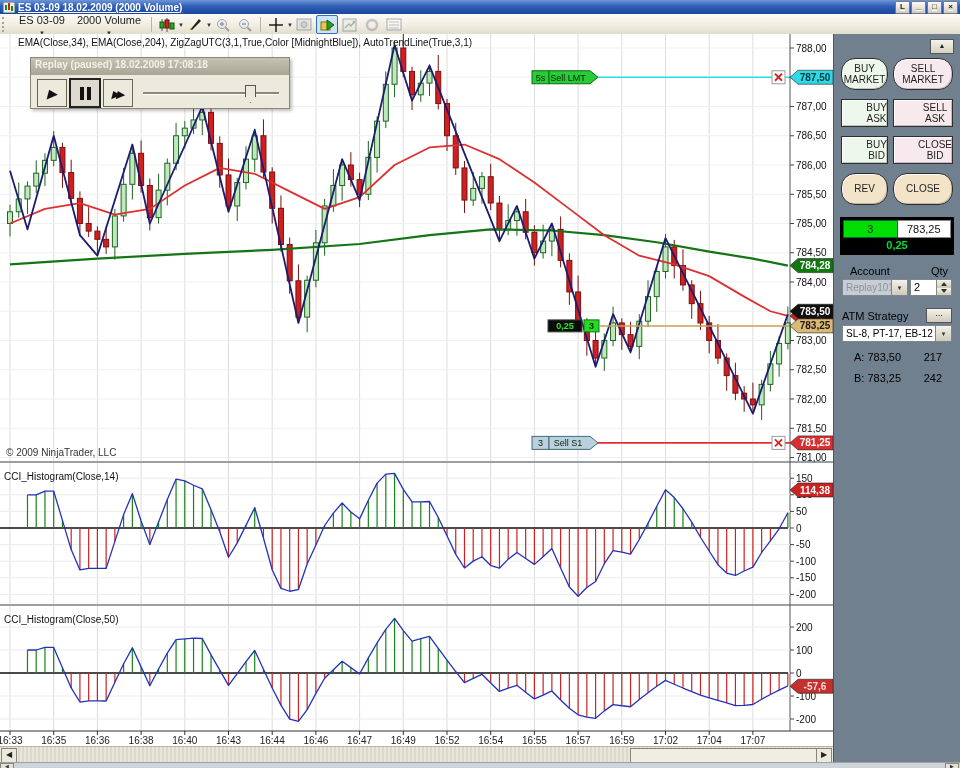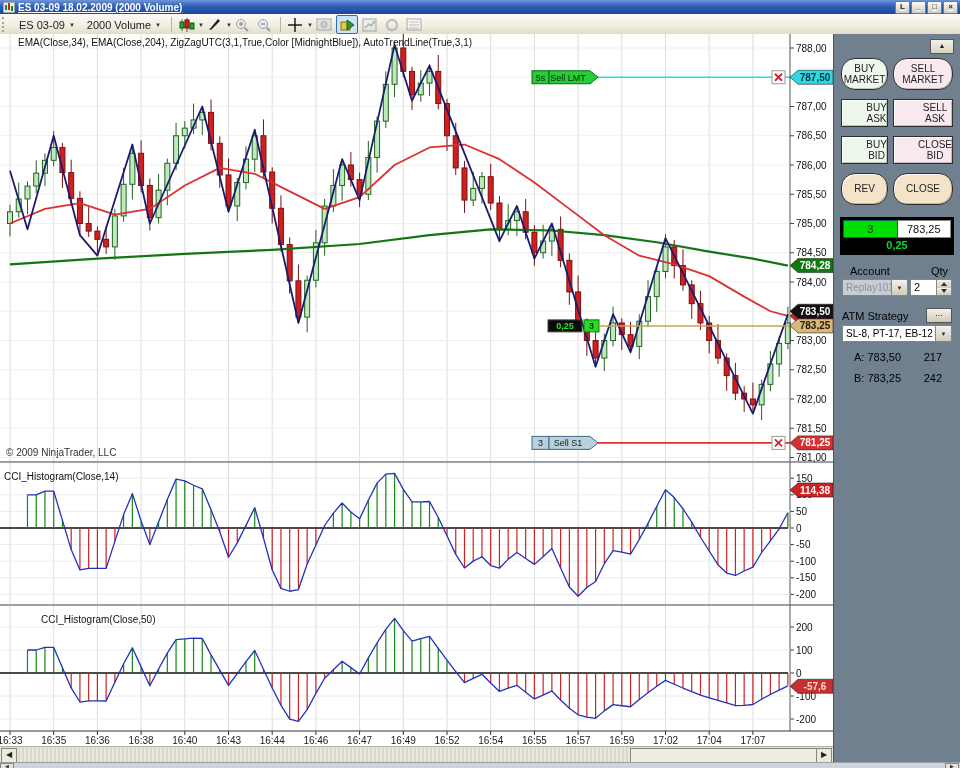--- a/index.html
+++ b/index.html
@@ -11,21 +11,21 @@
     display:flex;align-items:center;color:#fff;font-size:10px;font-weight:bold;padding:0 2px;box-sizing:border-box;text-decoration:underline;}
   .titlebar .app-icon{width:12px;height:11px;margin:0 3px 0 1px;display:inline-block;}
   .winbtns{margin-left:auto;display:flex;gap:1px;}
   .wbtn{width:13px;height:11px;background:linear-gradient(180deg,#fdfcf8,#cfcabb);
     border:1px solid #7a7a7a;font-size:8px;font-weight:bold;color:#222;line-height:10px;text-align:center;border-radius:1px;}
   
   .toolbar{position:absolute;left:0;top:14px;width:960px;height:21px;
     background:linear-gradient(180deg,#fcfbf7 0%,#efecdf 60%,#dfdbc9 100%);
     border-bottom:1px solid #b8b4a4;display:flex;align-items:center;font-size:11px;color:#222;}
   .grip{width:5px;height:15px;margin:0 4px 0 2px;border-left:2px dotted #a8a494;}
-  .tb-drop{display:flex;align-items:center;gap:4px;padding:2px 6px;cursor:default;}
+  .tb-drop{display:flex;align-items:center;gap:4px;padding:2px 6px;cursor:default;flex-direction:column;}
   .tb-caret{font-size:6px;color:#333;}
   .tb-sep{width:1px;height:15px;background:#b8b4a4;margin:0 4px;}
   .tb-icon{width:20px;height:17px;display:flex;align-items:center;justify-content:center;margin:0 1px;border-radius:2px;}
   .tb-icon.selected{background:#cde4f7;border:1px solid #316ac5;}
   .tb-icon.dim{opacity:.45;}
   
   #chart-wrap{position:absolute;left:0;top:34px;width:833px;height:712px;background:#fff;}
   #chart-svg{position:absolute;left:0;top:0;}
   svg text{font-family:"Liberation Sans",sans-serif;}
   .ovl{position:absolute;font-size:10px;color:#111;white-space:nowrap;}
@@ -772,22 +772,43 @@
           <text x="665.5" y="710" font-size="10px" text-anchor="middle" fill="#222">17:02</text>
           <line x1="709.2" y1="697" x2="709.2" y2="701" stroke="#333"></line>
           <text x="709.2" y="710" font-size="10px" text-anchor="middle" fill="#222">17:04</text>
           <line x1="752.9000000000001" y1="697" x2="752.9000000000001" y2="701" stroke="#333"></line>
           <text x="752.9000000000001" y="710" font-size="10px" text-anchor="middle" fill="#222">17:07</text>
         </g>
       </svg>
     <div class="ovl" style="left:6px;top:3px;padding-left:12px;">EMA(Close,34), EMA(Close,204), ZigZagUTC(3,1,True,Color [MidnightBlue]), AutoTrendLine(True,3,1)</div>
     <div class="ovl" style="left:6px;top:413px;color:#333;">© 2009 NinjaTrader, LLC</div>
     <div class="ovl" style="left:4px;top:437px;">CCI_Histogram(Close,14)</div>
-    <div class="ovl" style="left:4px;top:580px;margin-left:37px;">CCI_Histogram(Close,50)</div>
+    <div class="ovl" style="left:4px;top:580px;">CCI_Histogram(Close,50)</div>
 
+    <div class="replay">
+      <div class="replay-title">Replay (paused) 18.02.2009 17:08:18</div>
+      <div class="replay-body">
+        <span class="rbtn">
+            <i class="icon-play"></i>
+          </span>
+        <span class="rbtn pressed">
+            <span class="icon-pause">
+              <i></i>
+              <i></i>
+            </span>
+          </span>
+        <span class="rbtn">
+            <i class="icon-ff"></i>
+          </span>
+        <span class="rslider">
+          <span class="track"></span>
+          <span class="thumb" id="replay-thumb" style="left: 102px;"></span>
+        </span>
+      </div>
+    </div>
 
     <div class="hscroll" style="top:712px;position:absolute;left:0;">
       <span class="arrow" style="left:1px;">◀</span>
       <span class="thumb"></span>
       <span class="arrow" style="right:1px;">▶</span>
     </div>
   </div>
 
   <div id="dom">
     <span class="collapse-btn">▲</span>

